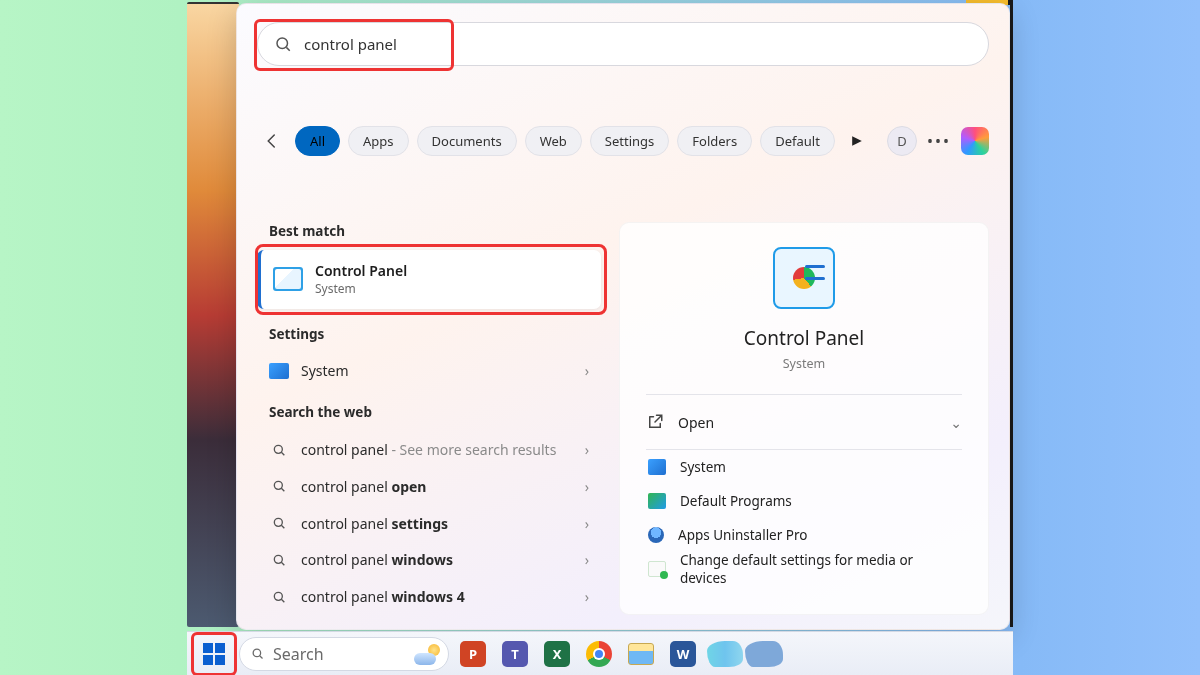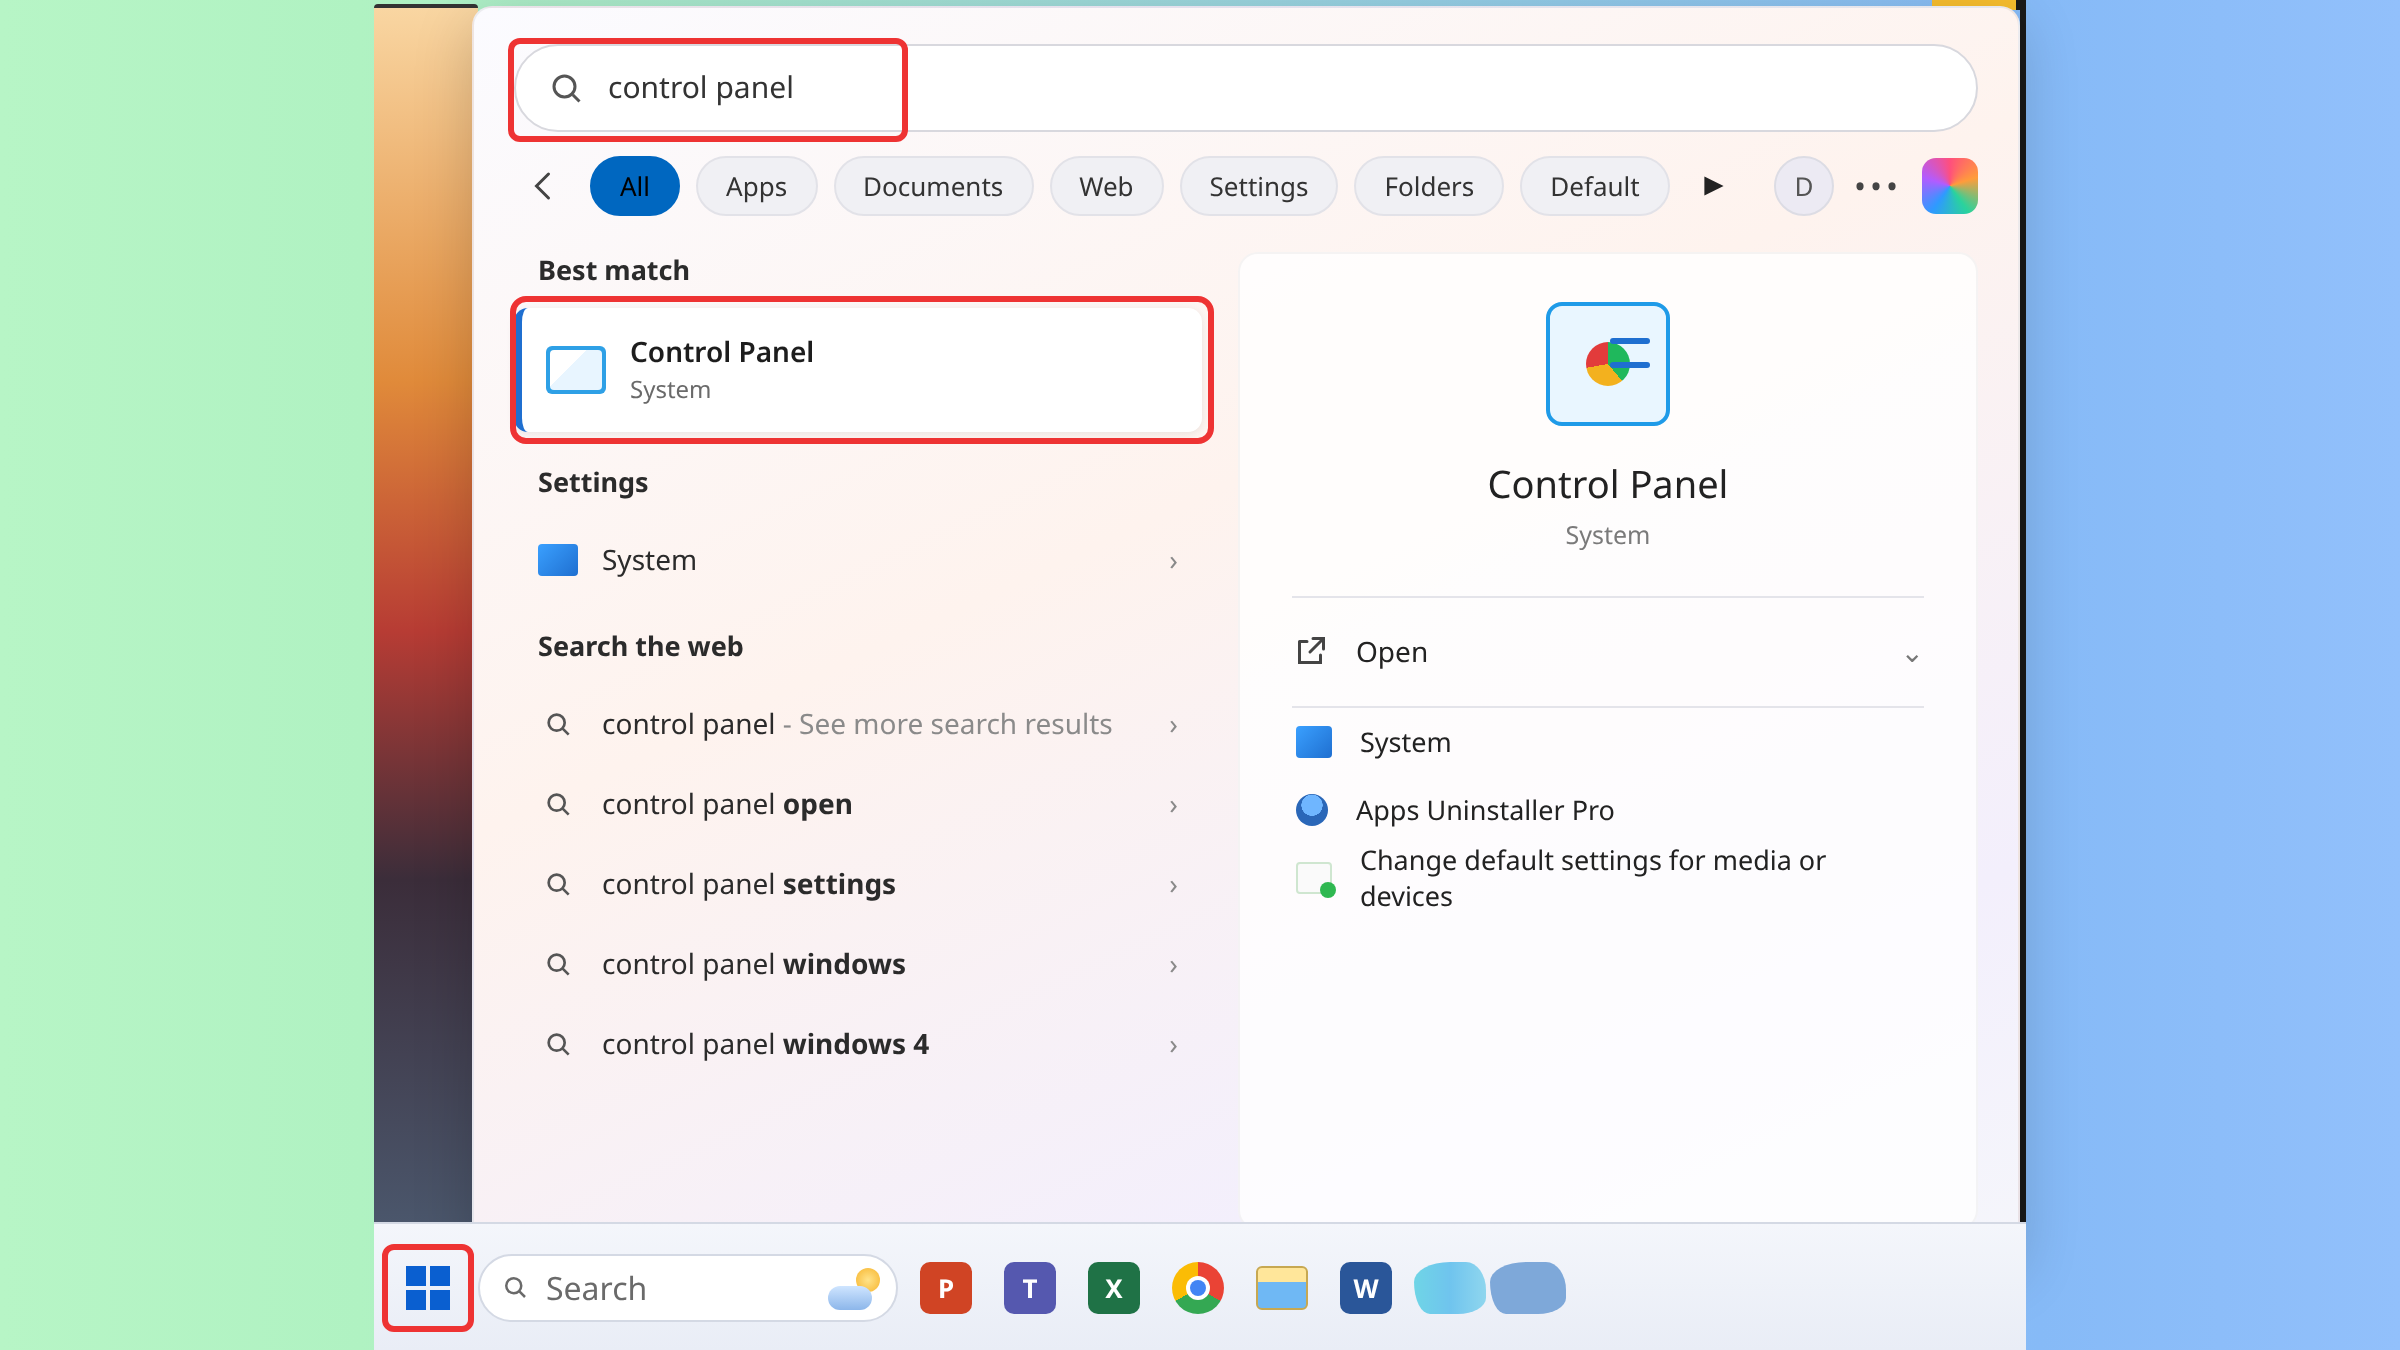--- a/index.html
+++ b/index.html
@@ -33,21 +33,21 @@
   
   .panel {
     position: absolute;
     left: 236px; top: 3px;
     width: 774px; height: 627px;
     background: linear-gradient(155deg, #fbfbff 0%, #fef3ee 42%, #f3effc 80%, #f5f6fb 100%);
     border-radius: 10px;
     box-shadow: 0 8px 30px rgba(0,0,0,.18);
     border:1px solid rgba(0,0,0,.06);
     padding: 18px 20px 14px 20px;
-    display:flex; flex-direction:column;
+    display:flex; flex-direction:column;gap:48px;
   }
 
   
   .searchbar {
     height: 44px;
     background:#fff; border:1px solid #d8d8de; border-radius:999px;
     display:flex; align-items:center; padding-left:16px;
     margin-bottom:12px;
     position: relative;
   }
@@ -114,21 +114,21 @@
   .ric{ width:18px; height:16px; border-radius:2px; background:#ddd; }
   .ric.sys{background:linear-gradient(135deg,#3aa0ff,#1f6fd0);}
   .ric.prog{background:#fafafa;border:1px solid #b9d8ef;}
   .ric.def{background:linear-gradient(135deg,#32b552,#1f9be8); position:relative;}
   .ric.revo{background:radial-gradient(circle at 50% 35%, #6fb6ff 0 40%, #2a67b8 41% 100%); border-radius:50%; width:16px;height:16px;}
   .ric.media{background:#fafafa;border:1px solid #cfe6d0; position:relative;}
   .ric.media::after{content:"";position:absolute;right:-3px;bottom:-3px;width:8px;height:8px;border-radius:50%;background:#2fb851;}
 
   
   .taskbar {
-    position:absolute; left:187px; right:187px; bottom:0; height:64px;
+    position:absolute; left:187px; right:187px; bottom:0; height:44px;
     background:linear-gradient(180deg,#f4f6fb 0%, #e9edf6 100%);
     border-top:1px solid #d4d9e4;
     display:flex; align-items:center; padding-left:8px; gap:6px;
   }
   .start-btn{ width:38px; height:34px; display:flex; align-items:center; justify-content:center; cursor:pointer; border-radius:5px; position:relative;}
   .winlogo{ width:22px;height:22px; display:grid; grid-template-columns:1fr 1fr; grid-template-rows:1fr 1fr; gap:2px;}
   .winlogo span{ background:#0a5fd0;}
   .annot-start{ position:absolute; left:-4px; top:-5px; right:-4px; bottom:-5px; border:3px solid #e33; border-radius:6px; pointer-events:none;}
 
   .tb-search{ height:34px; width:210px; border-radius:999px; background:#fff; border:1px solid #d4d9e4; display:flex; align-items:center; padding-left:10px; gap:8px; color:#6a6a6a; cursor:text; position:relative;}
@@ -279,20 +279,24 @@
           </svg>
         <span>Open</span>
         <span class="expand">⌄</span>
       </div>
       <hr class="sep">
       <div class="recent-item">
           <span class="ric sys"></span>
           <span>System</span>
         </div>
       <div class="recent-item">
+          <span class="ric def"></span>
+          <span>Default Programs</span>
+        </div>
+      <div class="recent-item">
           <span class="ric revo"></span>
           <span>Apps Uninstaller Pro</span>
         </div>
       <div class="recent-item">
           <span class="ric media"></span>
           <span>Change default settings for media or devices</span>
         </div>
     </div>
   </div>
 </div>

